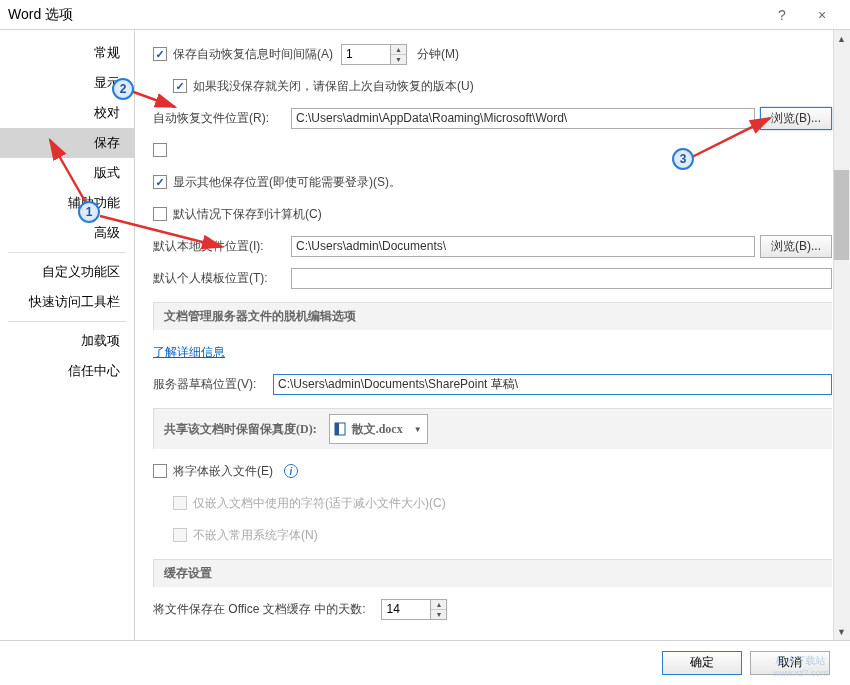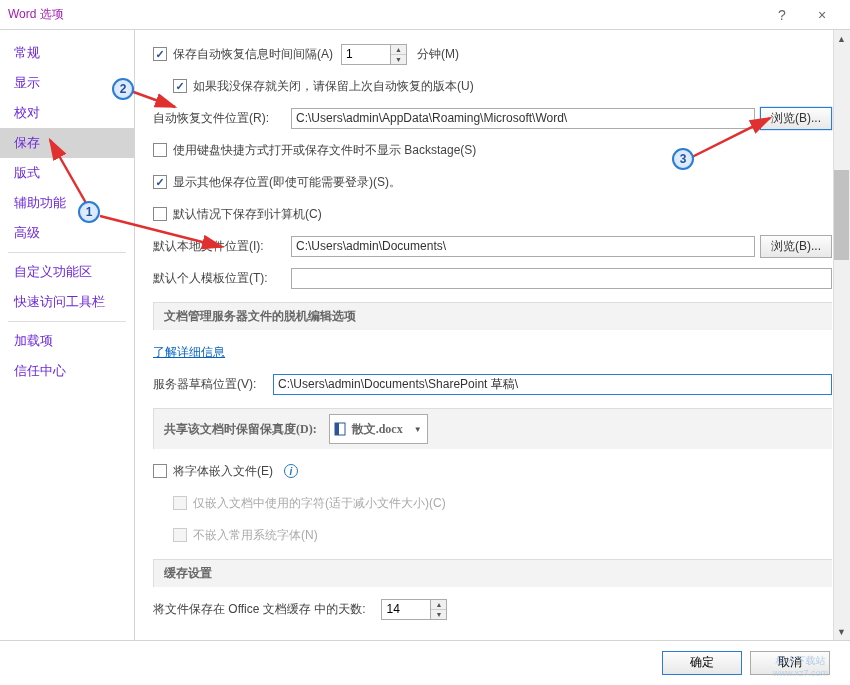--- a/index.html
+++ b/index.html
@@ -1,25 +1,25 @@
 <!DOCTYPE html>
 <html><head>
   <meta charset="utf-8">
   <style>
     * { margin: 0; padding: 0; box-sizing: border-box; }
     body { font-family: "Microsoft YaHei", "SimSun", sans-serif; font-size: 12px; background: #fff; color: #333; width: 850px; height: 685px; overflow: hidden; position: relative; }
     
     .titlebar { height: 30px; background: #fff; border-bottom: 1px solid #d4d4d4; display: flex; align-items: center; padding: 0 8px; }
-    .titlebar-title { flex: 1; color: #a21caf; font-size: 12px; }
+    .titlebar-title { flex: 1; color: #000000; font-size: 14px; }
     .titlebar-btn { width: 40px; height: 28px; display: flex; align-items: center; justify-content: center; cursor: pointer; color: #666; font-size: 14px; }
     
     .body-wrap { display: flex; height: 610px; }
     
     .sidebar { width: 135px; background: #fff; border-right: 1px solid #d4d4d4; padding: 8px 0; }
-    .sidebar-item { padding: 6px 14px; cursor: pointer; color: #6d28d9; font-size: 13px; }
+    .sidebar-item { padding: 6px 14px; cursor: pointer; color: #000000; font-size: 13px; text-align: right; }
     .sidebar-item.selected { background: #d4d4d4; }
     
     .content { flex: 1; position: relative; overflow: hidden; }
     .content-inner { padding: 12px 18px 12px 18px; height: 100%; overflow-y: auto; }
     .scrollbar-v { position: absolute; right: 0; top: 0; width: 17px; height: 100%; background: #f0f0f0; border-left: 1px solid #ddd; }
     .scrollbar-thumb { position: absolute; right: 1px; top: 140px; width: 15px; height: 90px; background: #c1c1c1; }
     .scroll-arrow { position: absolute; width: 15px; height: 17px; right: 1px; display: flex; align-items: center; justify-content: center; font-size: 9px; color: #555; }
     .scroll-arrow.up { top: 0; }
     .scroll-arrow.down { bottom: 0; }
     
@@ -104,21 +104,20 @@
       </div>
 
       <div class="row">
         <span class="lbl" style="width:130px;">自动恢复文件位置(R):</span>
         <input class="txtbox" value="C:\Users\admin\AppData\Roaming\Microsoft\Word\" style="">
         <button class="btn primary">浏览(B)...</button>
       </div>
 
       <div class="row">
         <span class="cb"></span>
-        <span class="lbl">使用键盘快捷方式打开或保存文件时不显示 Backstage(S)</span>
       </div>
 
       <div class="row">
         <span class="cb checked"></span>
         <span class="lbl">显示其他保存位置(即使可能需要登录)(S)。</span>
       </div>
 
       <div class="row">
         <span class="cb"></span>
         <span class="lbl">默认情况下保存到计算机(C)</span>

